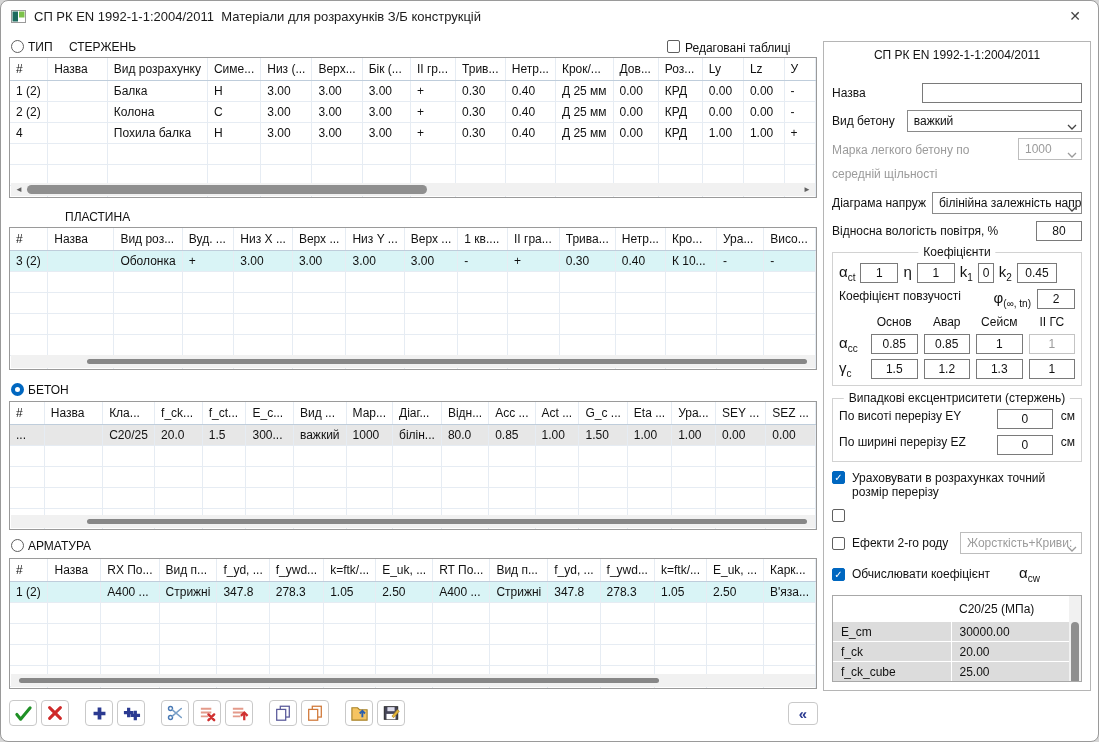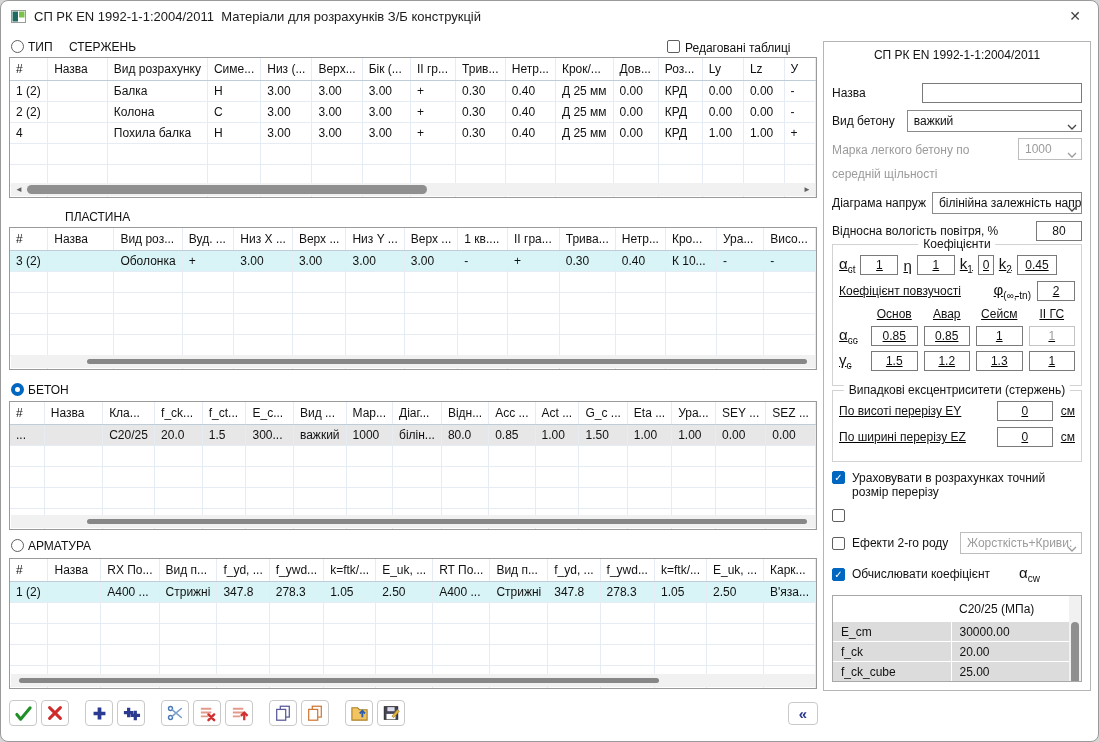--- a/index.html
+++ b/index.html
@@ -50,25 +50,25 @@
        padding:0 4px;text-align:center;background:#fff;color:#111;}
   .tin.left{text-align:left;}
   .tin.dis{border-color:#c4c4c4;color:#9b9b9b;}
   .select{border:1px solid #8a8a8a;background:#fff;height:22px;box-sizing:border-box;display:flex;align-items:center;
           padding:0 18px 0 6px;position:relative;font-size:12px;color:#111;white-space:nowrap;overflow:hidden;}
   .select .chev{position:absolute;right:4px;top:8px;}
   .select.dis{color:#9b9b9b;border-color:#bdbdbd;}
   .sqbtn{width:18px;height:20px;border:1px solid #8a8a8a;background:#fff;border-radius:3px;font-size:13px;line-height:16px;
          padding:0;color:#111;margin-left:4px;}
   .sqbtn.dis{color:#b5b5b5;border-color:#cfcfcf;}
-  .group{border:1px solid #d2d2d2;position:relative;padding:10px 6px 14px;margin:0 0 4px;text-decoration:underline;}
+  .group{border:1px solid #d2d2d2;position:relative;padding:10px 6px 6px;margin:8px 0 4px;}
   .glabel{position:absolute;top:-8px;left:50%;transform:translateX(-50%);background:#fff;padding:0 5px;font-size:12px;color:#111;white-space:nowrap;}
   .sym{font-size:15px;color:#111;}
   .sym sub{font-size:10px;}
-  .krow{display:flex;align-items:center;margin-bottom:6px;}
+  .krow{display:flex;margin-bottom:6px;}
   .kgrid{display:grid;grid-template-columns:26px repeat(4,1fr);column-gap:6px;row-gap:5px;align-items:center;}
   .kgrid .khead{font-size:12px;text-align:center;color:#111;}
   .kgrid .tin{width:100%;}
   .cbrow{display:flex;align-items:flex-start;margin:5px 0;column-gap:7px;}
   .cblabel{font-size:12px;color:#111;line-height:14px;white-space:pre-line;}
   
   .props{border:1px solid #a8a8a8;margin-top:6px;flex:1;min-height:0;position:relative;overflow:hidden;background:#b91c1c;}
   .props table{border-collapse:collapse;table-layout:fixed;width:calc(100% - 13px);}
   .props th{font-size:12px;font-weight:normal;text-align:left;height:22px;padding:2px 8px;background:#fff;color:#111;}
   .props td{font-size:12px;height:17px;padding:1px 8px;background:#dcdcdc;border-bottom:1px solid #fff;color:#111;

